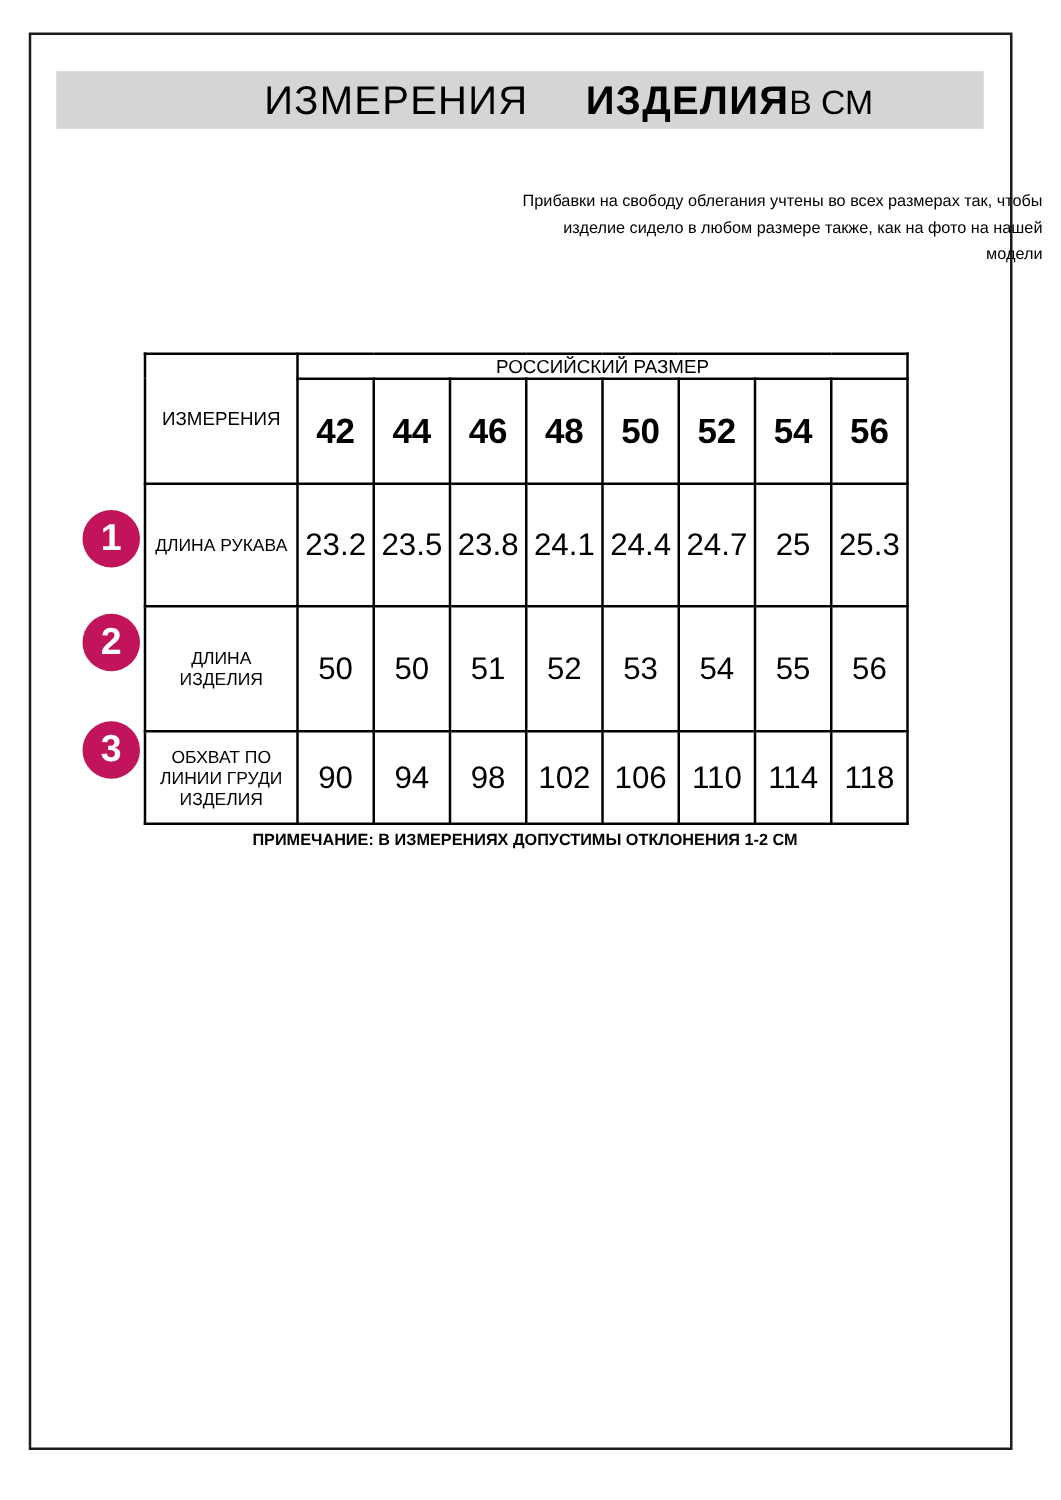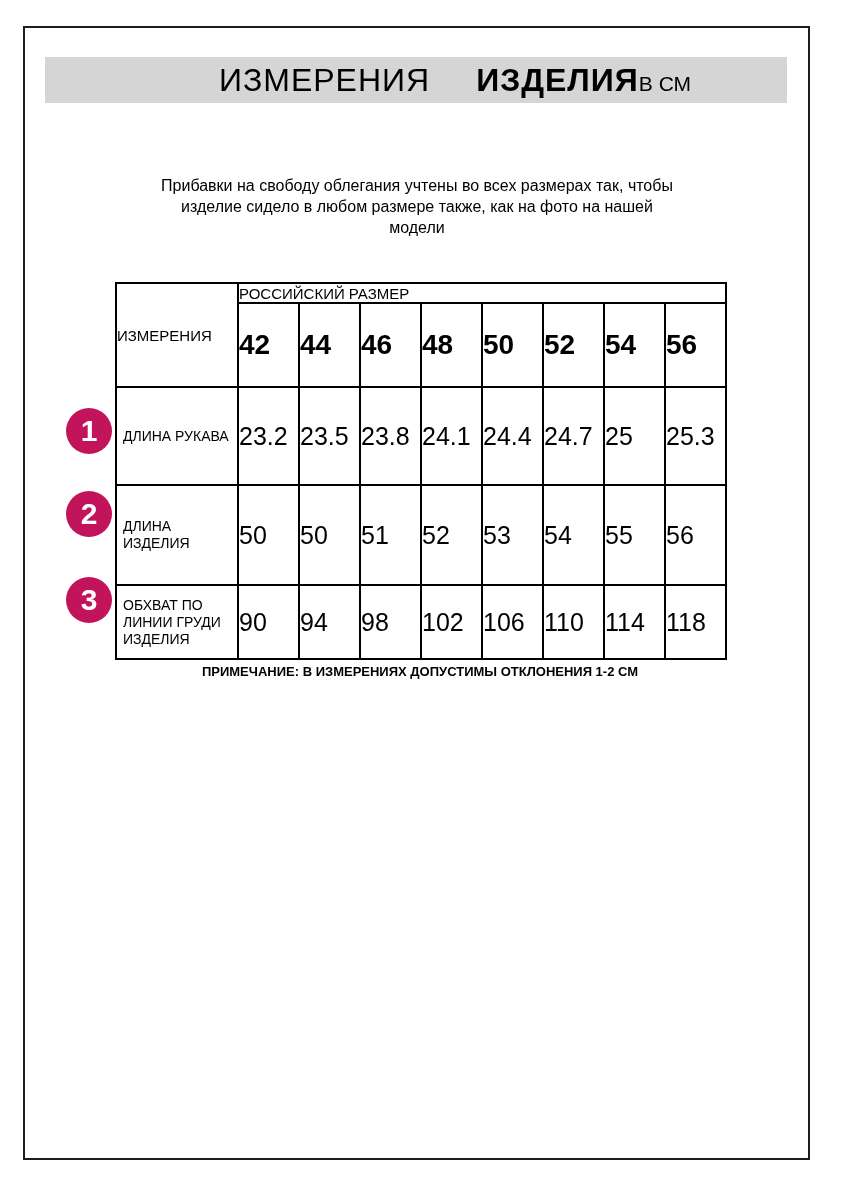--- a/index.html
+++ b/index.html
@@ -21,39 +21,39 @@
 
   .banner {
     position:absolute; left:45px; top:57px;
     width:742px; height:46px;
     background:#d5d5d5;
     display:flex; align-items:baseline; justify-content:center;
     padding-left:78px;
   }
   .banner-t1 { font-size:32px; line-height:46px; letter-spacing:1px; }
   .banner-t2 { font-size:32px; line-height:46px; font-weight:bold; margin-left:46px; letter-spacing:1px; }
-  .banner-t3 { font-size:21px; line-height:46px; }
+  .banner-t3 { font-size:27px; line-height:46px; }
 
   .code {
     position:absolute; left:0; top:116px; width:834px;
     text-align:center; font-size:31px; line-height:33px;
   }
   .desc {
     position:absolute; left:0; top:150px; width:834px;
-    text-align:center; font-size:16px; line-height:21px;margin-top:25px;
+    text-align:right; font-size:13px; line-height:21px;
   }
 
   table.size-table {
     position:absolute; left:115px; top:282px;
     border-collapse:collapse; table-layout:fixed;
     width:610px;
   }
   table.size-table td {
     border:2px solid #000;
-    vertical-align:middle;
+    text-align:center; vertical-align:middle;
     overflow:visible;
   }
   td.corner   { font-size:15px; }
   td.group    { font-size:15px; }
   tr.group-row { height:20px; }
   tr.sizes-row { height:84px; }
   td.size-cell { font-size:28px; font-weight:bold; }
   tr.data-row-1 { height:98px; }
   tr.data-row-2 { height:100px; }
   tr.data-row-3 { height:74px; }

